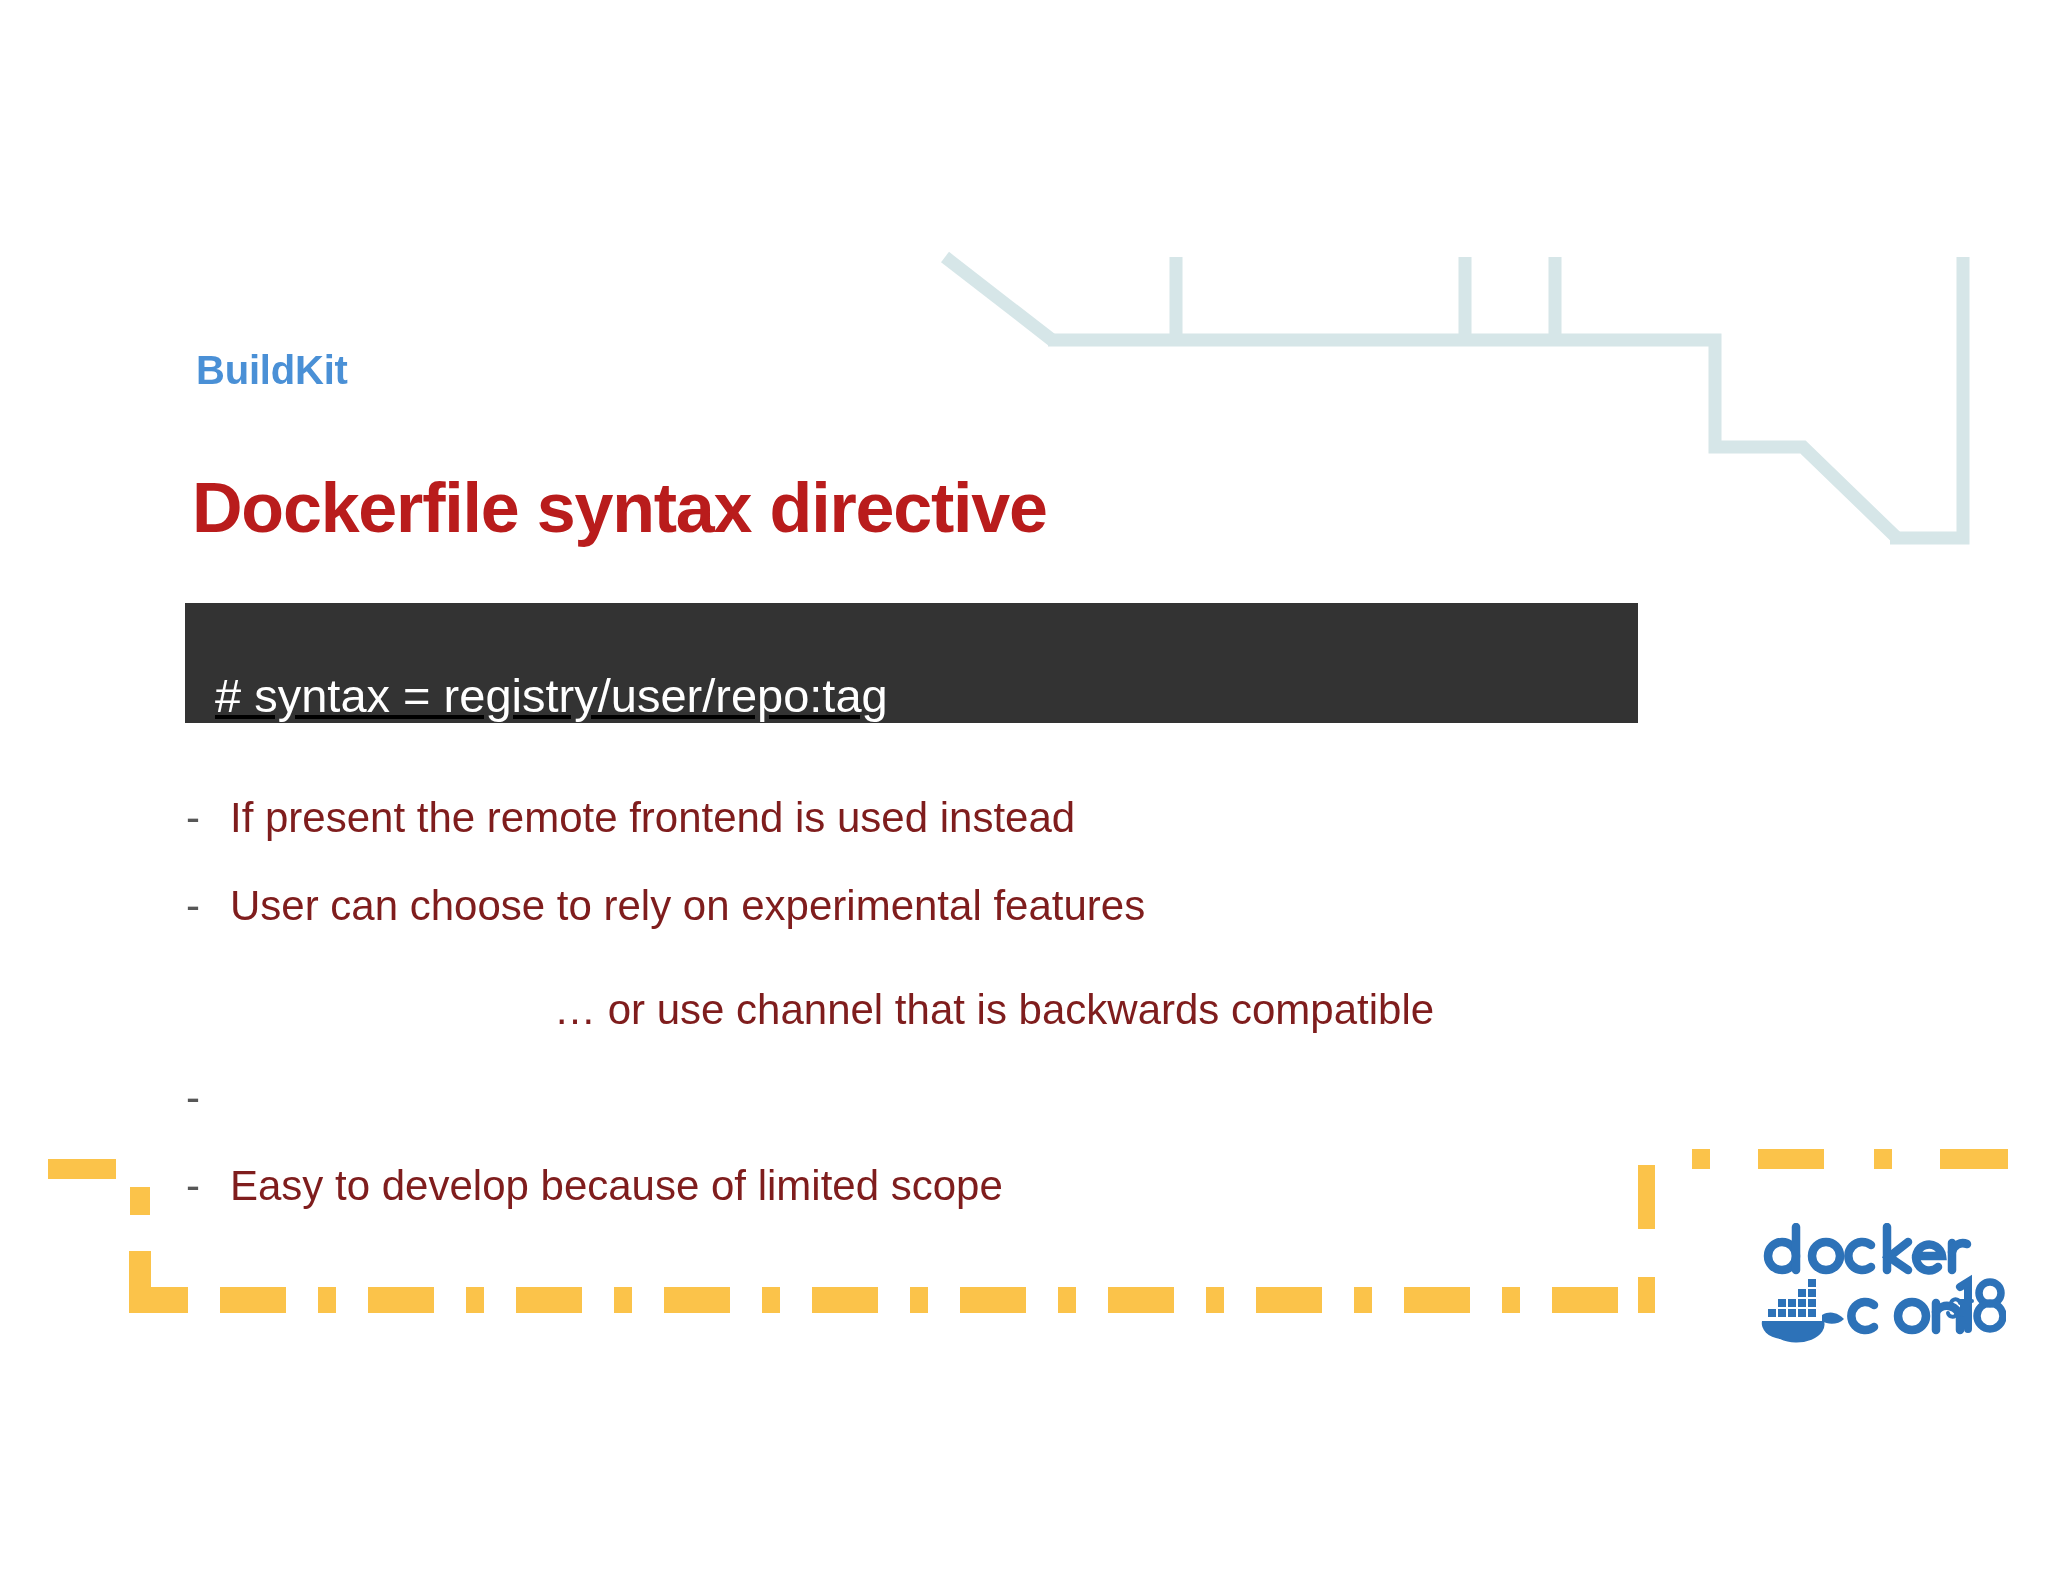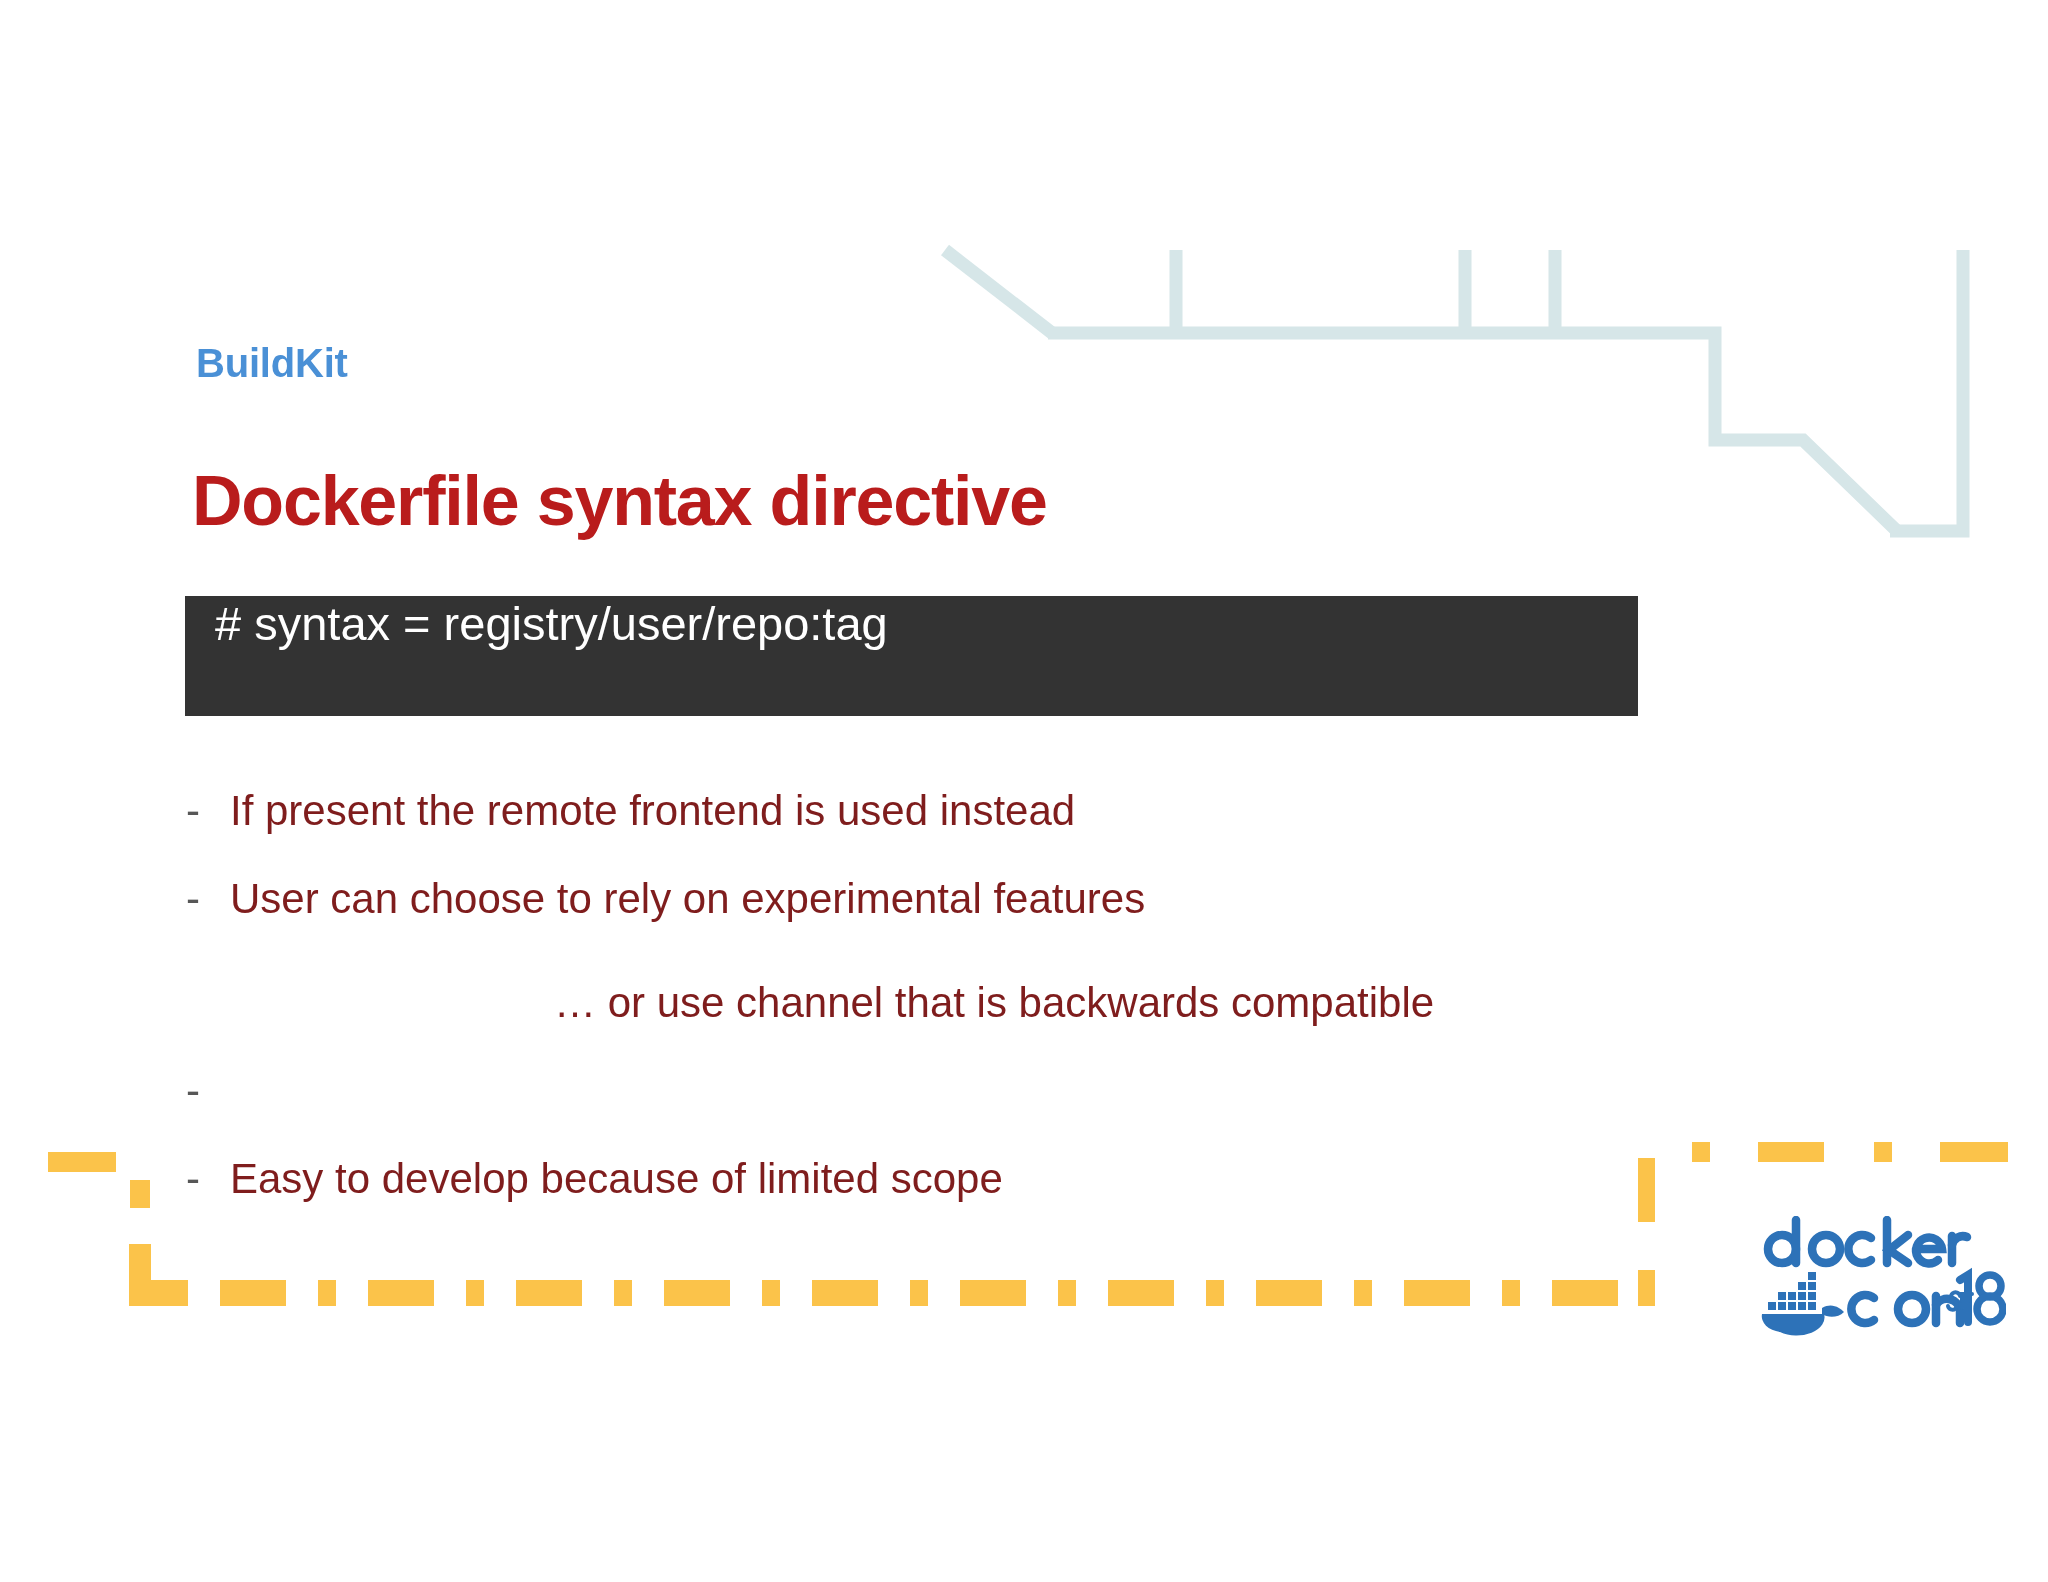--- a/index.html
+++ b/index.html
@@ -12,21 +12,21 @@
     height: 1582px;
     position: relative;
     overflow: hidden;
     font-family: "Liberation Sans", sans-serif;
     -webkit-font-smoothing: antialiased;
   }
 
   
   #slide {
     position: absolute;
-    left: 0; top: 8px;
+    left: 0; top: 15px;
     width: 2048px;
     height: 1229px;
     background: #ffffff;
   }
 
   
   #circuit-deco {
     position: absolute;
     left: 900px;
     top: 220px;
@@ -62,21 +62,22 @@
 
   
   #code-block {
     position: absolute;
     left: 185px;
     top: 588px;
     width: 1453px;
     height: 120px;
     background: #333333;
     display: flex;
-    align-items: flex-start;
+    align-items: flex-end;
+    text-decoration: underline;
   }
   #code-text {
     color: #ffffff;
     font-size: 47px;
     font-weight: normal;
     margin-left: 30px;
     white-space: nowrap;
     letter-spacing: 0px;
   }
 

